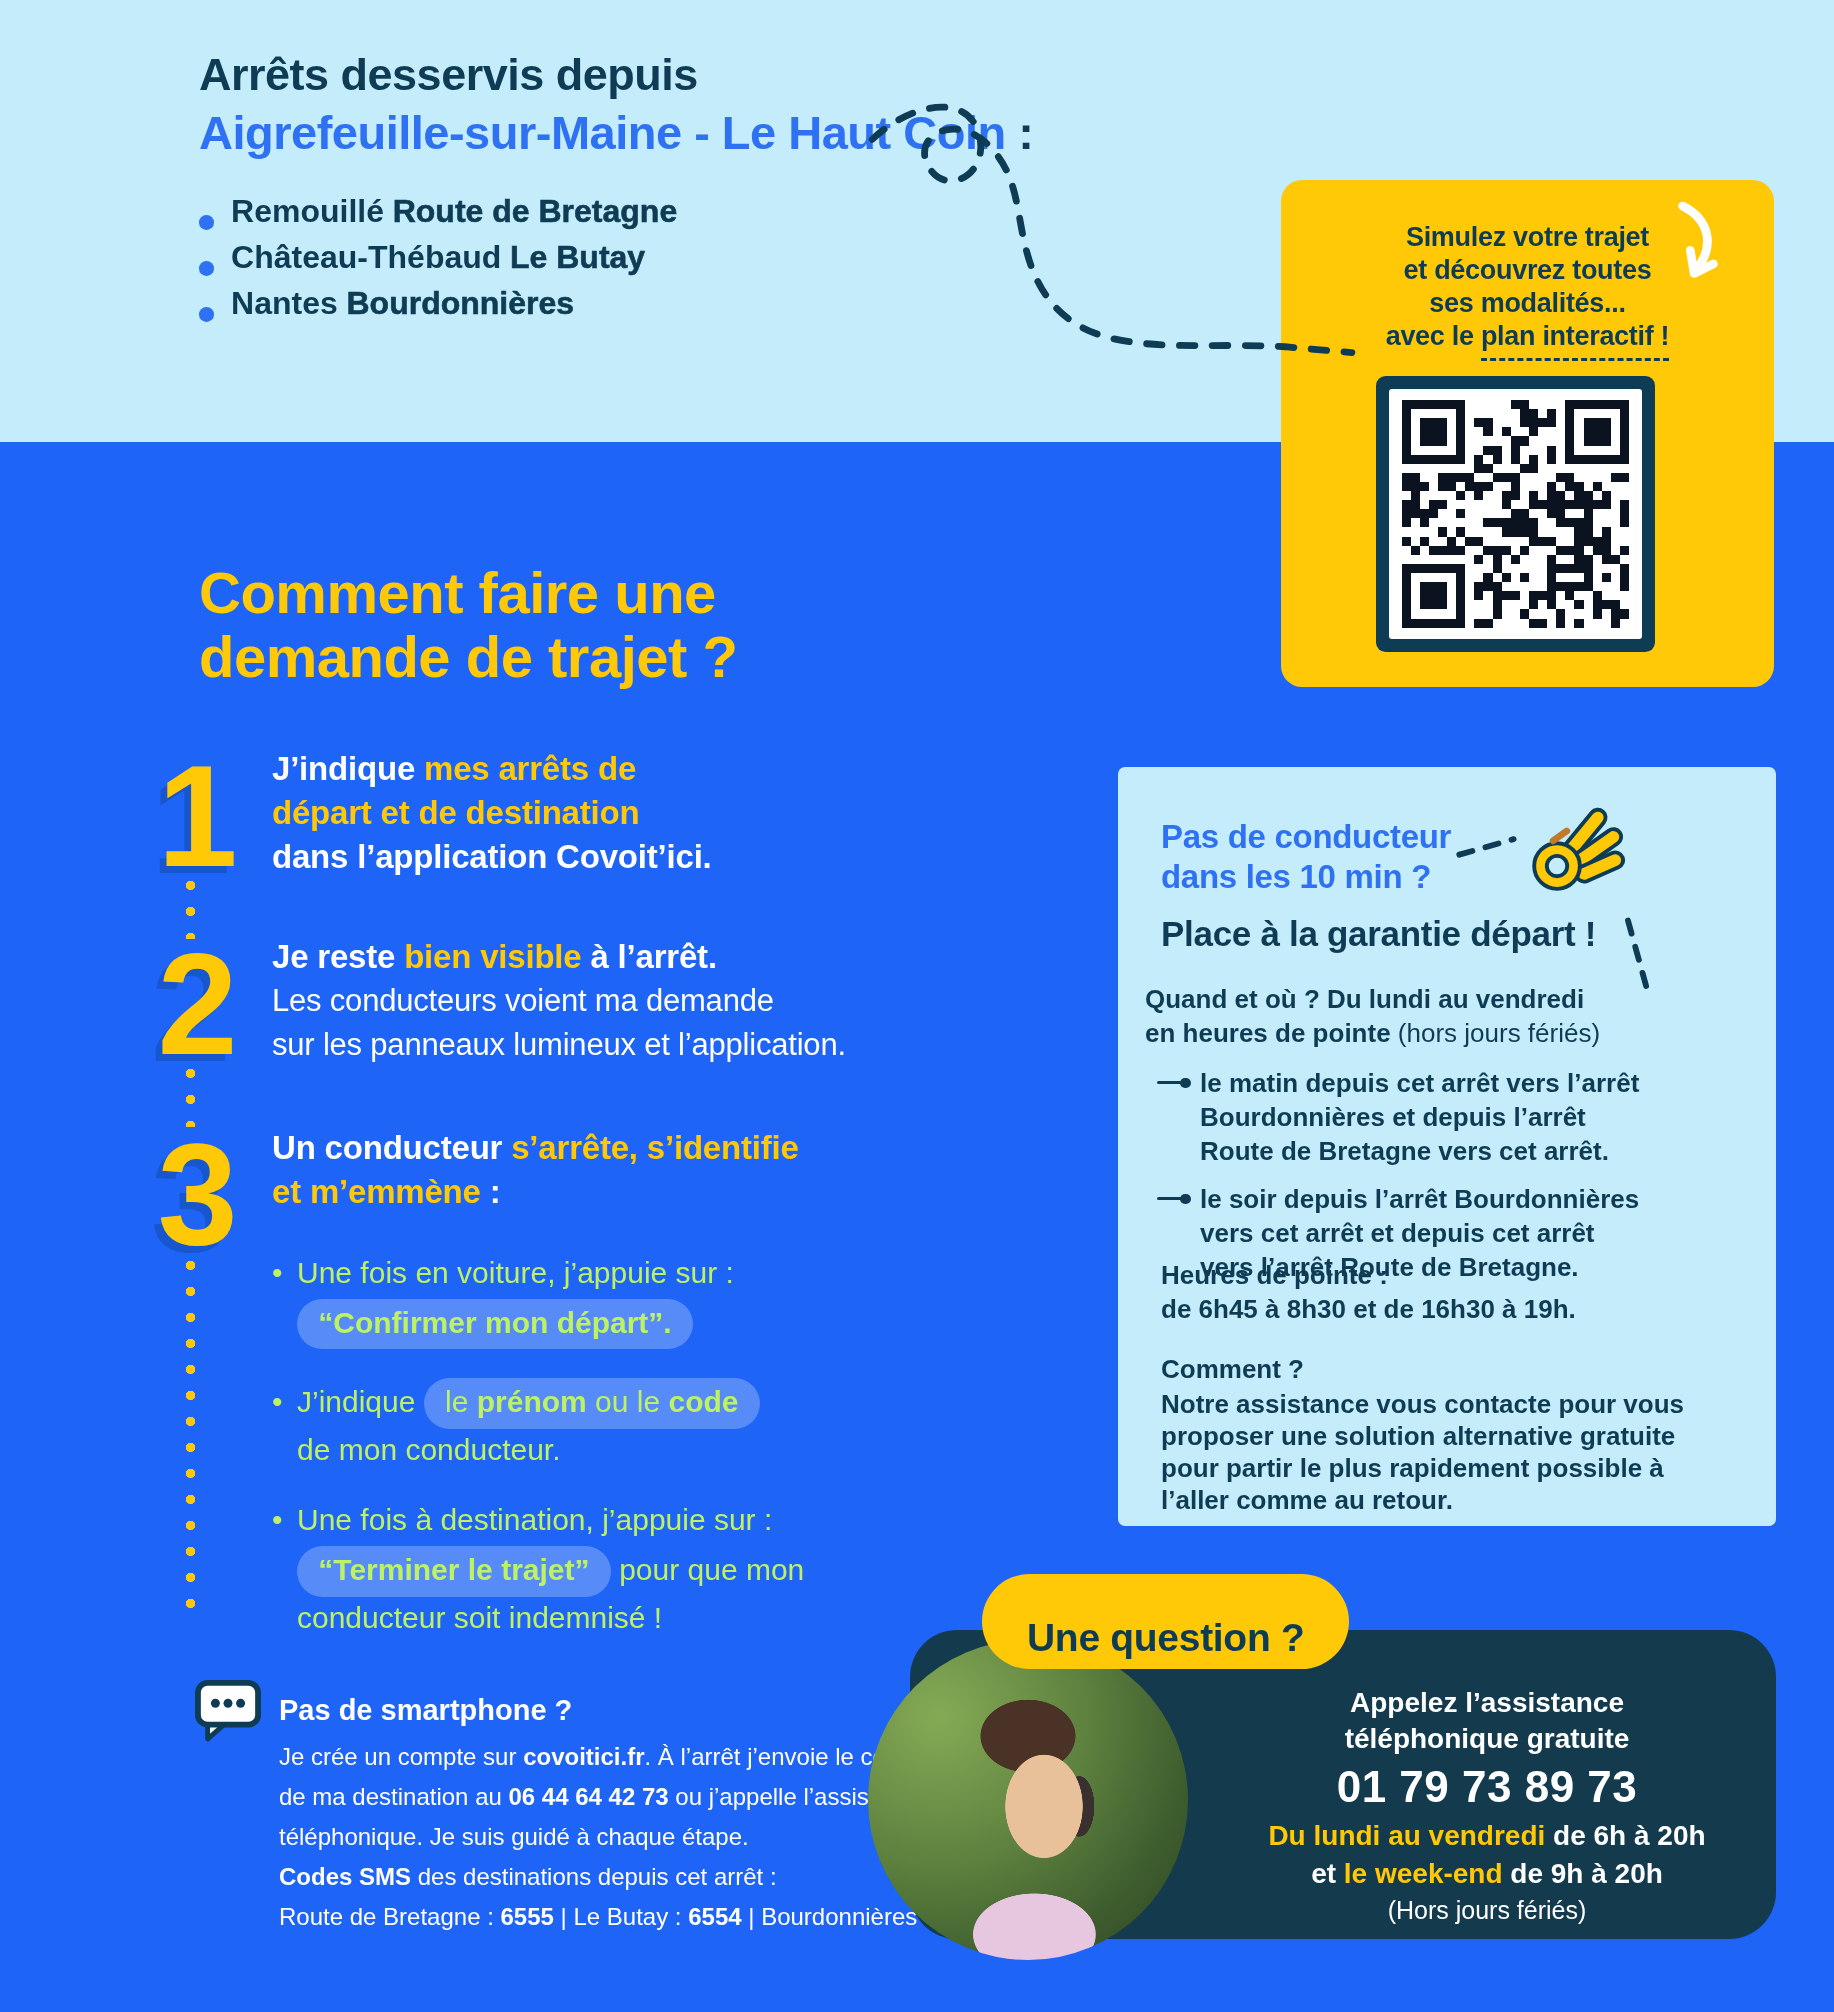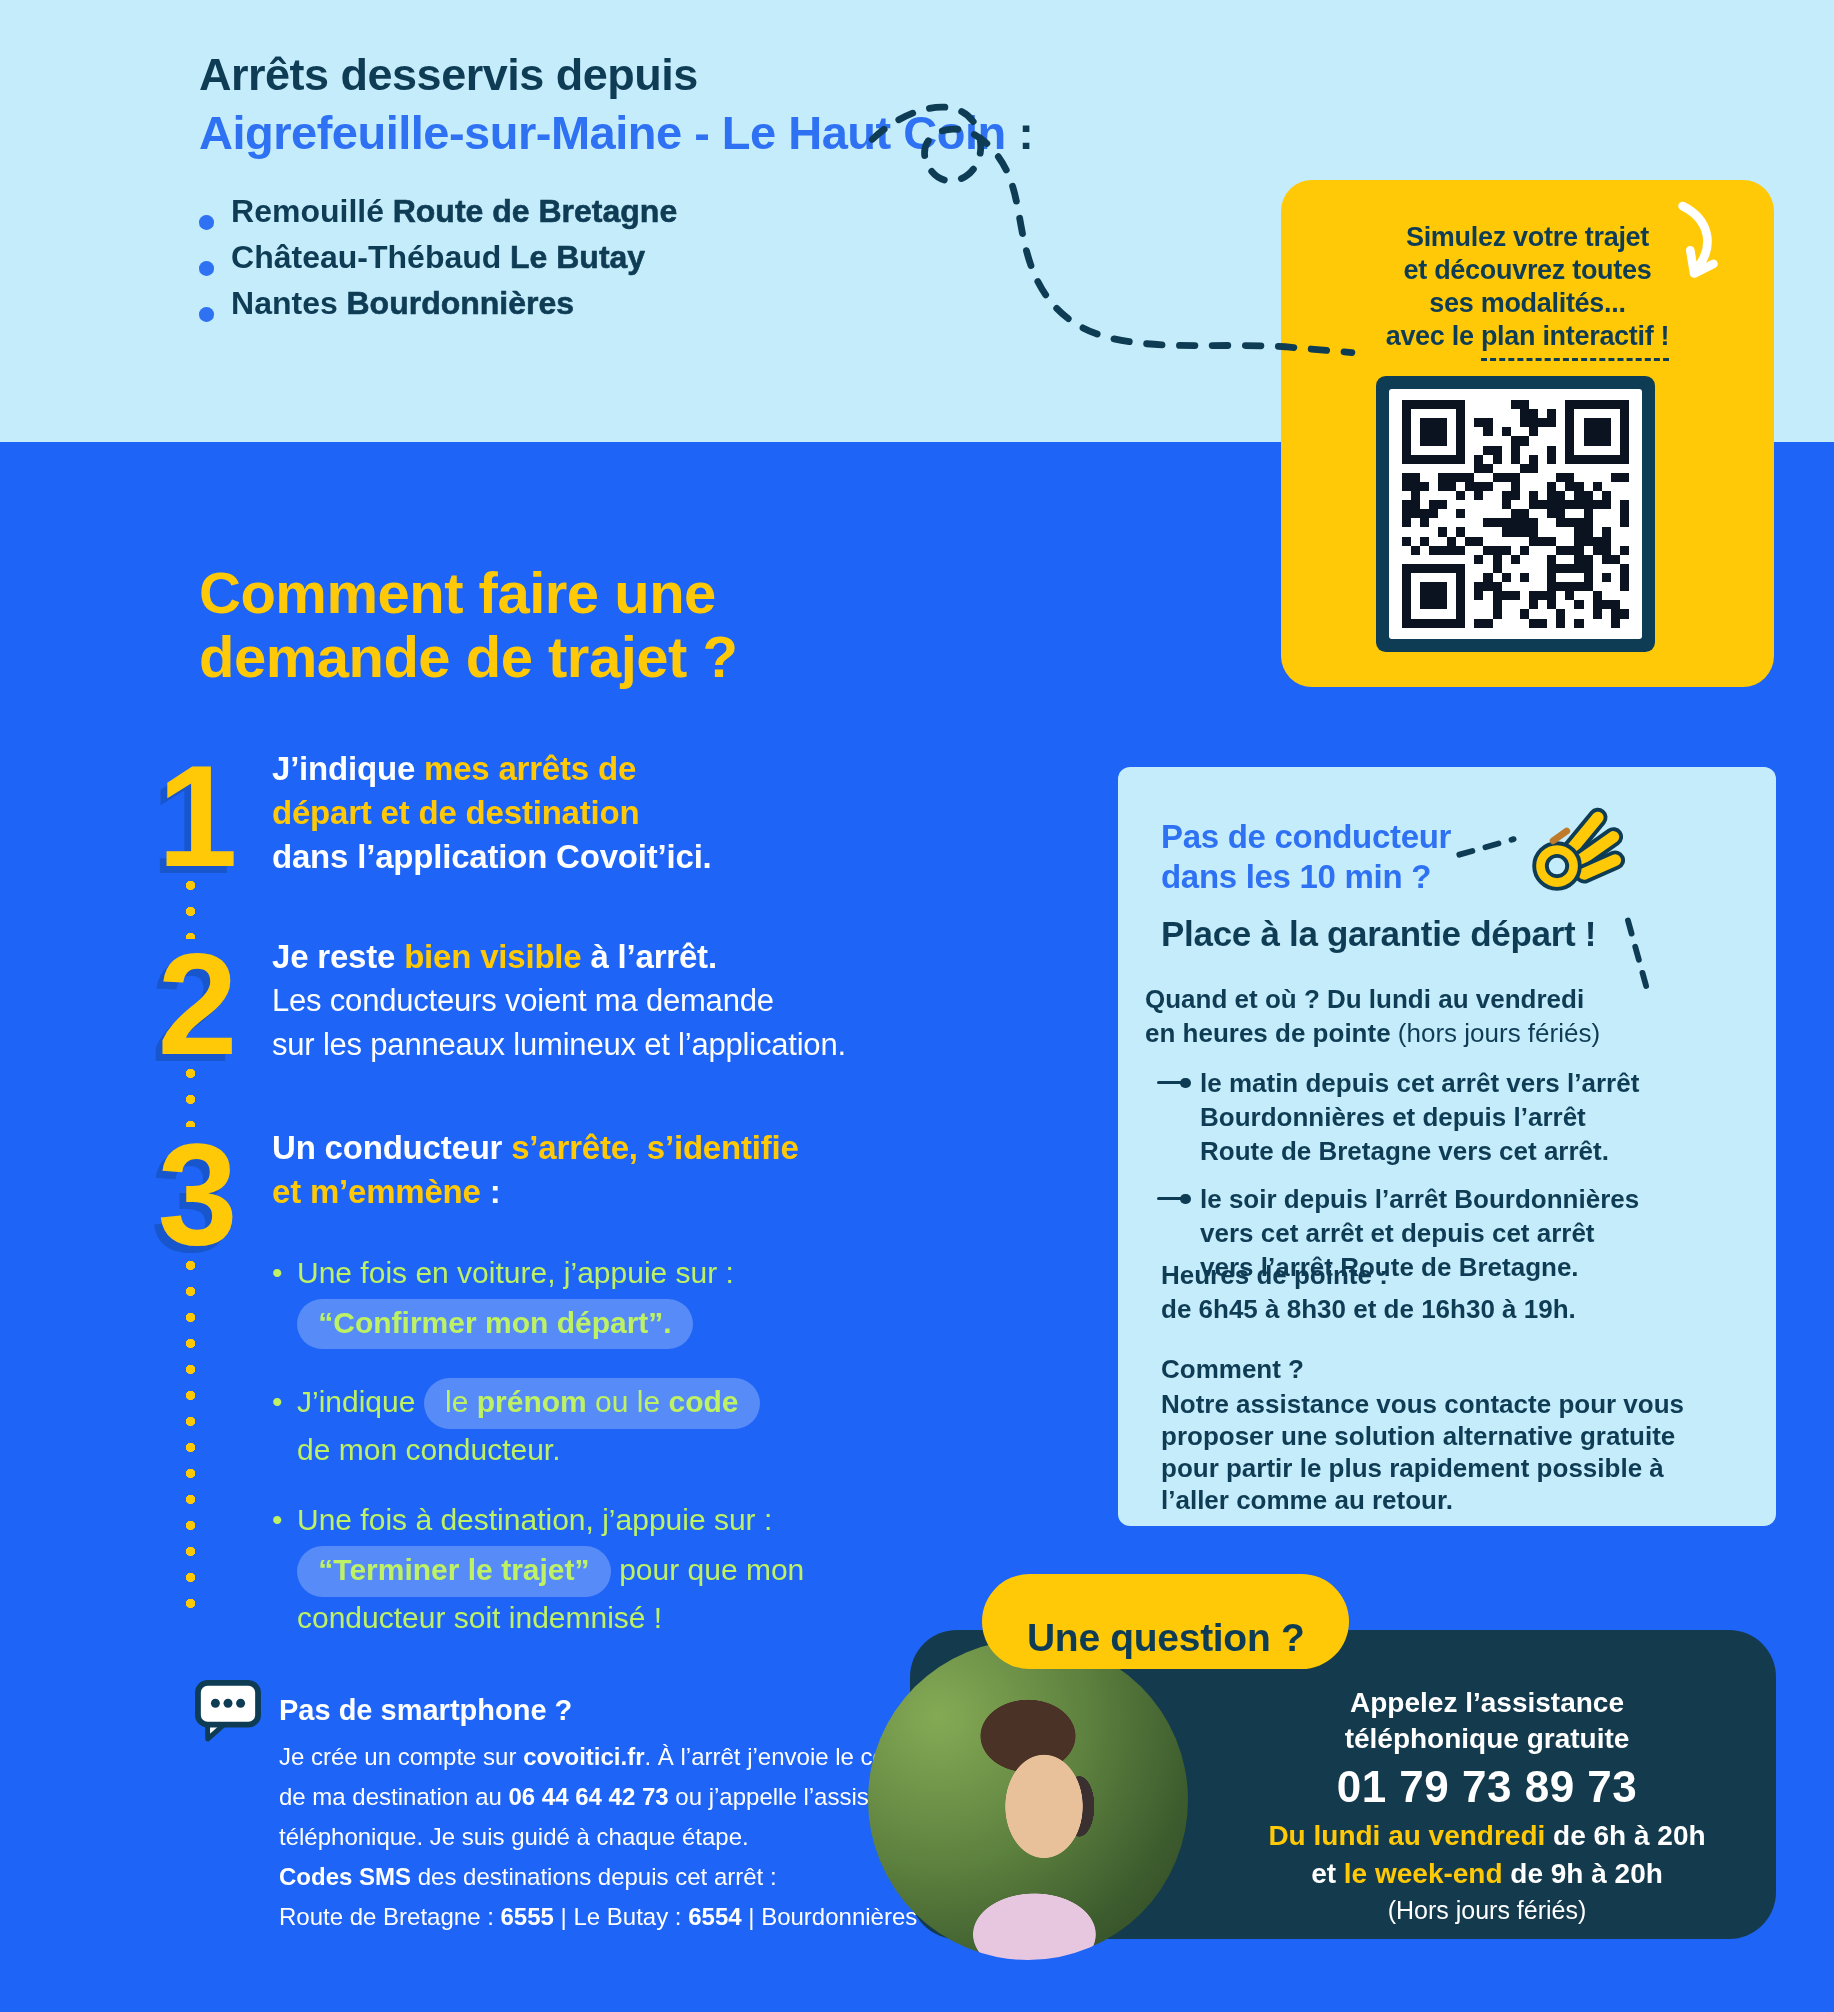--- a/index.html
+++ b/index.html
@@ -19,21 +19,21 @@
   .title2 .colon{color:var(--navy);}
   .stops{left:199px;top:184px;}
   .stop{display:flex;align-items:flex-end;height:46px;font-size:32px;font-weight:700;color:var(--navy);}
   .stop .dot{width:14.6px;height:14.6px;border-radius:50%;background:var(--link);margin-right:17.5px;flex:0 0 14.6px;}
   .stop .nm{font-weight:800;-webkit-text-stroke:0.6px var(--navy);margin-left:8.7px;}
 
   
   .squiggle{left:862px;top:89px;width:505px;height:281px;z-index:5;}
 
   
-  .qrbox{left:1281px;top:180px;width:493px;height:507px;background:var(--yellow);border-radius:31px;z-index:2;}
+  .qrbox{left:1281px;top:180px;width:493px;height:507px;background:var(--yellow);border-radius:21px;z-index:2;}
   .qrbox .txt{position:absolute;left:0;top:41px;width:100%;text-align:center;color:var(--navy);font-size:27px;font-weight:800;line-height:33px;letter-spacing:-0.3px;}
   .qrbox .txt .soft{font-weight:600;}
   .qrbox .txt .dashu{border-bottom:3.9px dashed var(--navy);padding-bottom:6.8px;}
   .qrwrap{position:absolute;left:95px;top:196px;width:279px;height:276px;background:var(--navy);border-radius:9.7px;padding:12.6px;}
   .qrwhite{width:100%;height:100%;background:#fff;border-radius:2.9px;padding:11.6px;}
   .qrwhite svg{width:100%;height:100%;display:block;}
   .qr-arrow{position:absolute;left:390px;top:17.5px;width:54px;height:97px;}
 
   
   .heading{left:199px;top:561px;font-size:58px;font-weight:800;color:var(--yellow);line-height:64px;letter-spacing:-0.5px;}
@@ -47,21 +47,21 @@
   .stept .y{color:var(--yellow);}
   .stept .reg{font-weight:400;font-size:31px;}
   .bullets{left:272px;color:#bef264;font-size:30px;font-weight:400;line-height:41px;}
   .bullets .blk{margin-bottom:29px;}
   .bullets .bdot{display:inline-block;width:25px;}
   .bullets .ind{padding-left:25px;}
   .pill{display:inline-block;background:var(--pill);border-radius:969px;padding:2.9px 21.3px 6.8px;font-weight:800;}
   .pill .thin{font-weight:400;}
 
   
-  .gbox{left:1118px;top:767px;width:658px;height:759px;background:var(--light);border-radius:12px;color:var(--navy);z-index:2;}
+  .gbox{left:1118px;top:767px;width:658px;height:759px;background:var(--light);border-radius:7px;color:var(--navy);z-index:2;}
   .gtitle{position:absolute;left:43px;top:50px;font-size:33px;font-weight:800;color:var(--link);line-height:40px;letter-spacing:-0.3px;}
   .ghand{position:absolute;left:406px;top:33px;width:101px;height:101px;}
   .ghand-dash{position:absolute;left:320px;top:39px;width:252px;height:233px;}
   .gsub{position:absolute;left:43px;top:147px;font-size:35px;font-weight:800;letter-spacing:-0.3px;}
   .gwhen{position:absolute;left:27px;top:215px;font-size:26px;line-height:34px;font-weight:800;}
   .gwhen .soft{font-weight:500;}
   .gitem{position:absolute;left:39px;display:flex;font-size:26px;line-height:34px;font-weight:700;}
   .gitem .adot{position:relative;width:43px;flex:0 0 43px;height:34px;}
   .gitem .adot::before{content:"";position:absolute;left:0;top:14.6px;width:25px;height:3.9px;background:var(--navy);border-radius:1.9px;}
   .gitem .adot::after{content:"";position:absolute;left:23px;top:11.6px;width:10.7px;height:10.7px;background:var(--navy);border-radius:50%;}

